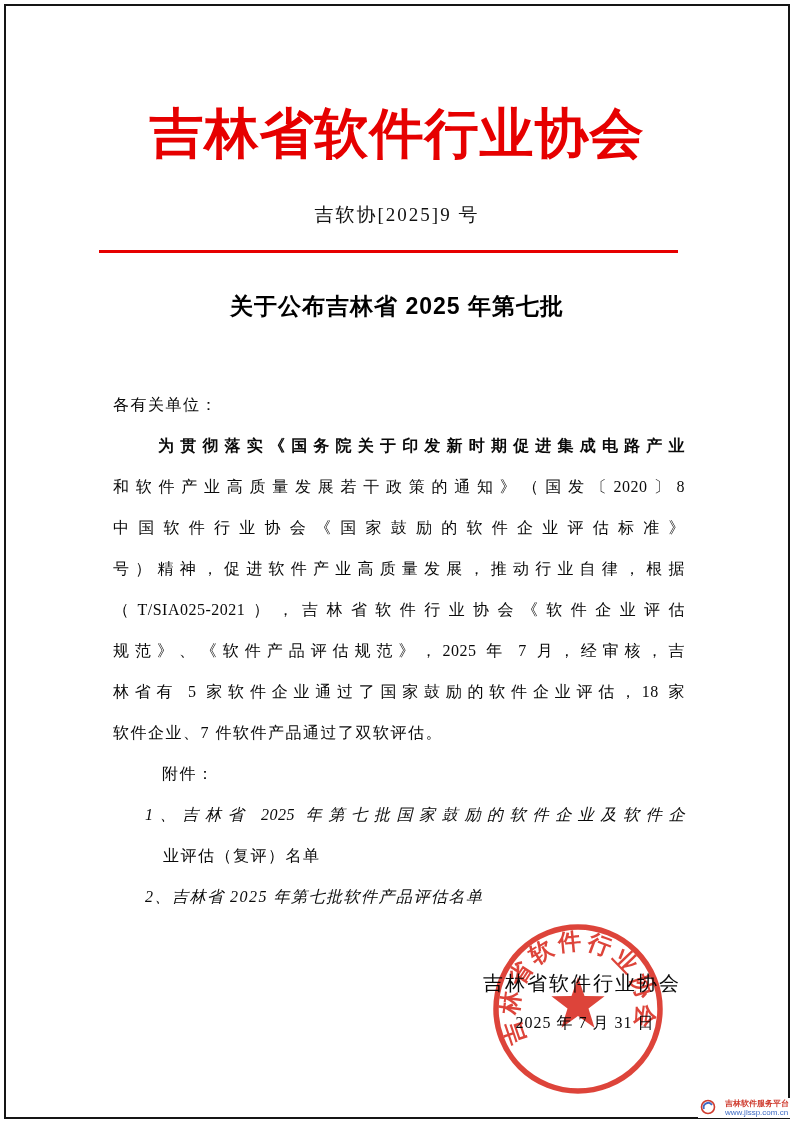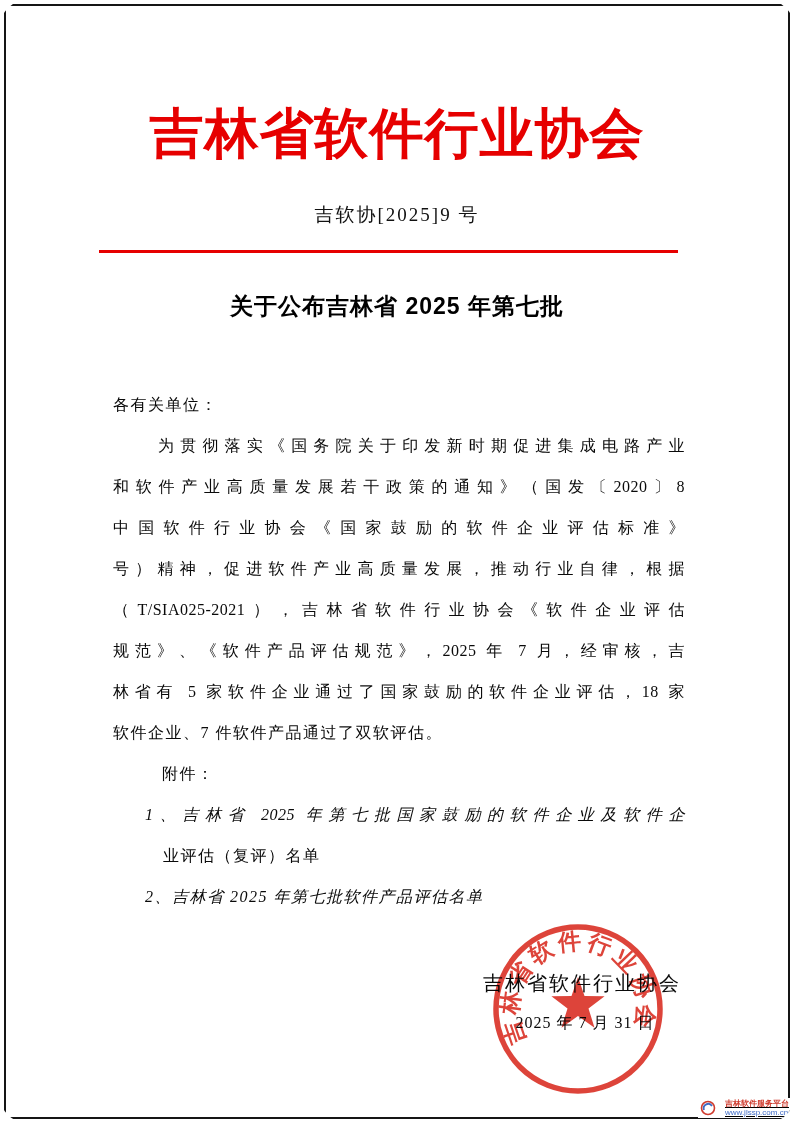--- a/index.html
+++ b/index.html
@@ -5,21 +5,20 @@
   * { margin: 0; padding: 0; box-sizing: border-box; }
   html, body { background: #fff; }
   .page {
     position: relative;
     width: 794px;
     height: 1123px;
     background: #ffffff;
     overflow: hidden;
     font-family: "Liberation Serif", "DejaVu Serif", serif;
     color: #000;
-    border-radius: 27px;
   }
   .page-border {
     position: absolute;
     left: 4px; top: 4px; right: 4px; bottom: 4px;
     border: 2px solid #151515;
     pointer-events: none;
   }
   .org-title {
     position: absolute;
     top: 98px; left: 0; width: 100%;
@@ -68,21 +67,21 @@
     letter-spacing: 1.5px;
     white-space: nowrap;
   }
   .body-line.j {
     white-space: normal;
     text-align: justify;
     text-align-last: justify;
     text-justify: inter-character;
     letter-spacing: 0.5px;
   }
-  .ind-para  { padding-left: 45px; }
+  .ind-para  { padding-left: 45px; font-weight: bold; }
   .ind-attach{ padding-left: 49px; }
   .ind-item  { padding-left: 32px; font-style: italic; }
   .ind-cont  { padding-left: 50px; }
   .signature-org {
     position: absolute;
     top: 970px; left: 483px;
     width: 192px;
     text-align: center;
     font-size: 20px;
     letter-spacing: 2px;
@@ -104,25 +103,23 @@
     left: 490px; top: 921px;
     width: 177px; height: 177px;
     opacity: 0.88;
     mix-blend-mode: multiply;
     pointer-events: none;
   }
   .watermark {
     position: absolute;
     right: 3px; bottom: 5px;
     display: flex;
-    align-items: center;
     gap: 9px;
     background: #fff;
     padding: 1px 2px;
-    text-decoration: underline;
   }
   .wm-text { display: flex; flex-direction: column; line-height: 9px; }
   .wm-title {
     font-size: 8px;
     font-weight: bold;
     color: #cf3b2e;
     font-family: "Liberation Sans", "DejaVu Sans", sans-serif;
     white-space: nowrap;
   }
   .wm-url {

